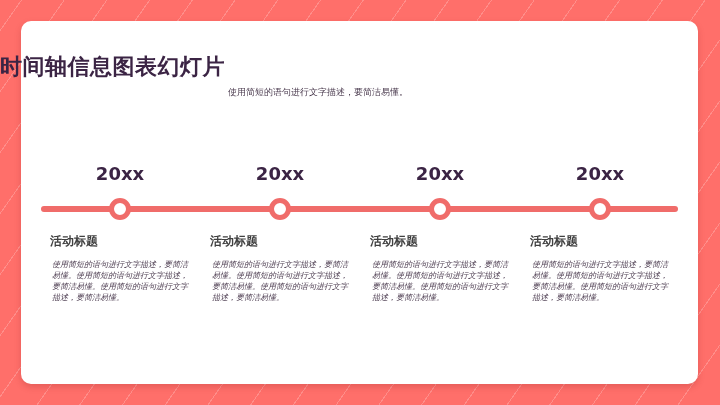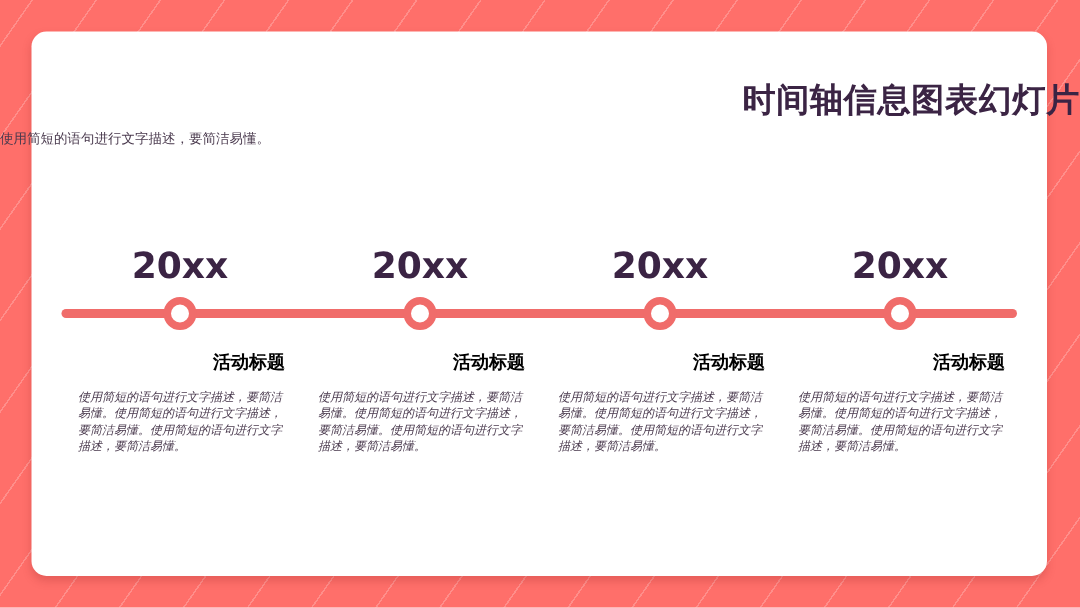--- a/index.html
+++ b/index.html
@@ -8,42 +8,42 @@
     background-color:#ff6f6a;
     background-image: repeating-linear-gradient(-55deg, rgba(255,255,255,0) 0px, rgba(255,255,255,0) 34px, rgba(255,255,255,0.22) 34px, rgba(255,255,255,0.22) 35px);
     font-family: "DejaVu Sans", "Liberation Sans", sans-serif;
   }
   .card {
     position:absolute; left:21px; top:21px; width:677px; height:363px;
     background:#ffffff; border-radius:10px;
     box-shadow: 0 3px 6px rgba(150,40,40,0.25);
   }
   .title {
-    position:absolute; left:0; width:720px; top:52px; text-align:right;
+    position:absolute; left:0; width:720px; top:52px; text-align:left;
     font-size:22px; font-weight:bold; color:#3b2444; letter-spacing:0.5px;
   }
   .subtitle {
-    position:absolute; left:0; width:612px; top:86px; 
+    position:absolute; left:12px; width:612px; top:86px; text-align:center;
     font-size:9px; color:#4a3a4e;
   }
   .line {
     position:absolute; left:41px; top:206px; width:637px; height:6px;
     background:#f06c6a; border-radius:3px;
   }
   .node {
     position:absolute; width:12px; height:12px; border:5px solid #f06c6a;
     background:#ffffff; border-radius:50%; top:198px;
   }
   .year {
     position:absolute; top:163px; width:120px; text-align:center;
-    font-size:24px; font-weight:bold; color:#3b2444;
+    font-size:18px; font-weight:bold; color:#3b2444;
   }
   .ev-title {
-    position:absolute; top:233px; width:140px; text-align:right;
-    font-size:12px; font-weight:bold; color:#000000;
+    position:absolute; top:233px; width:140px; text-align:left;
+    font-size:12px; font-weight:bold; color:#404040;
   }
   .ev-desc {
     position:absolute; top:259px; width:140px;
     font-size:8px; line-height:11px; color:#4a3a4e; text-align:left;font-style:italic;
   }
 </style>
 </head>
 <body>
 
 <div class="card"></div>

